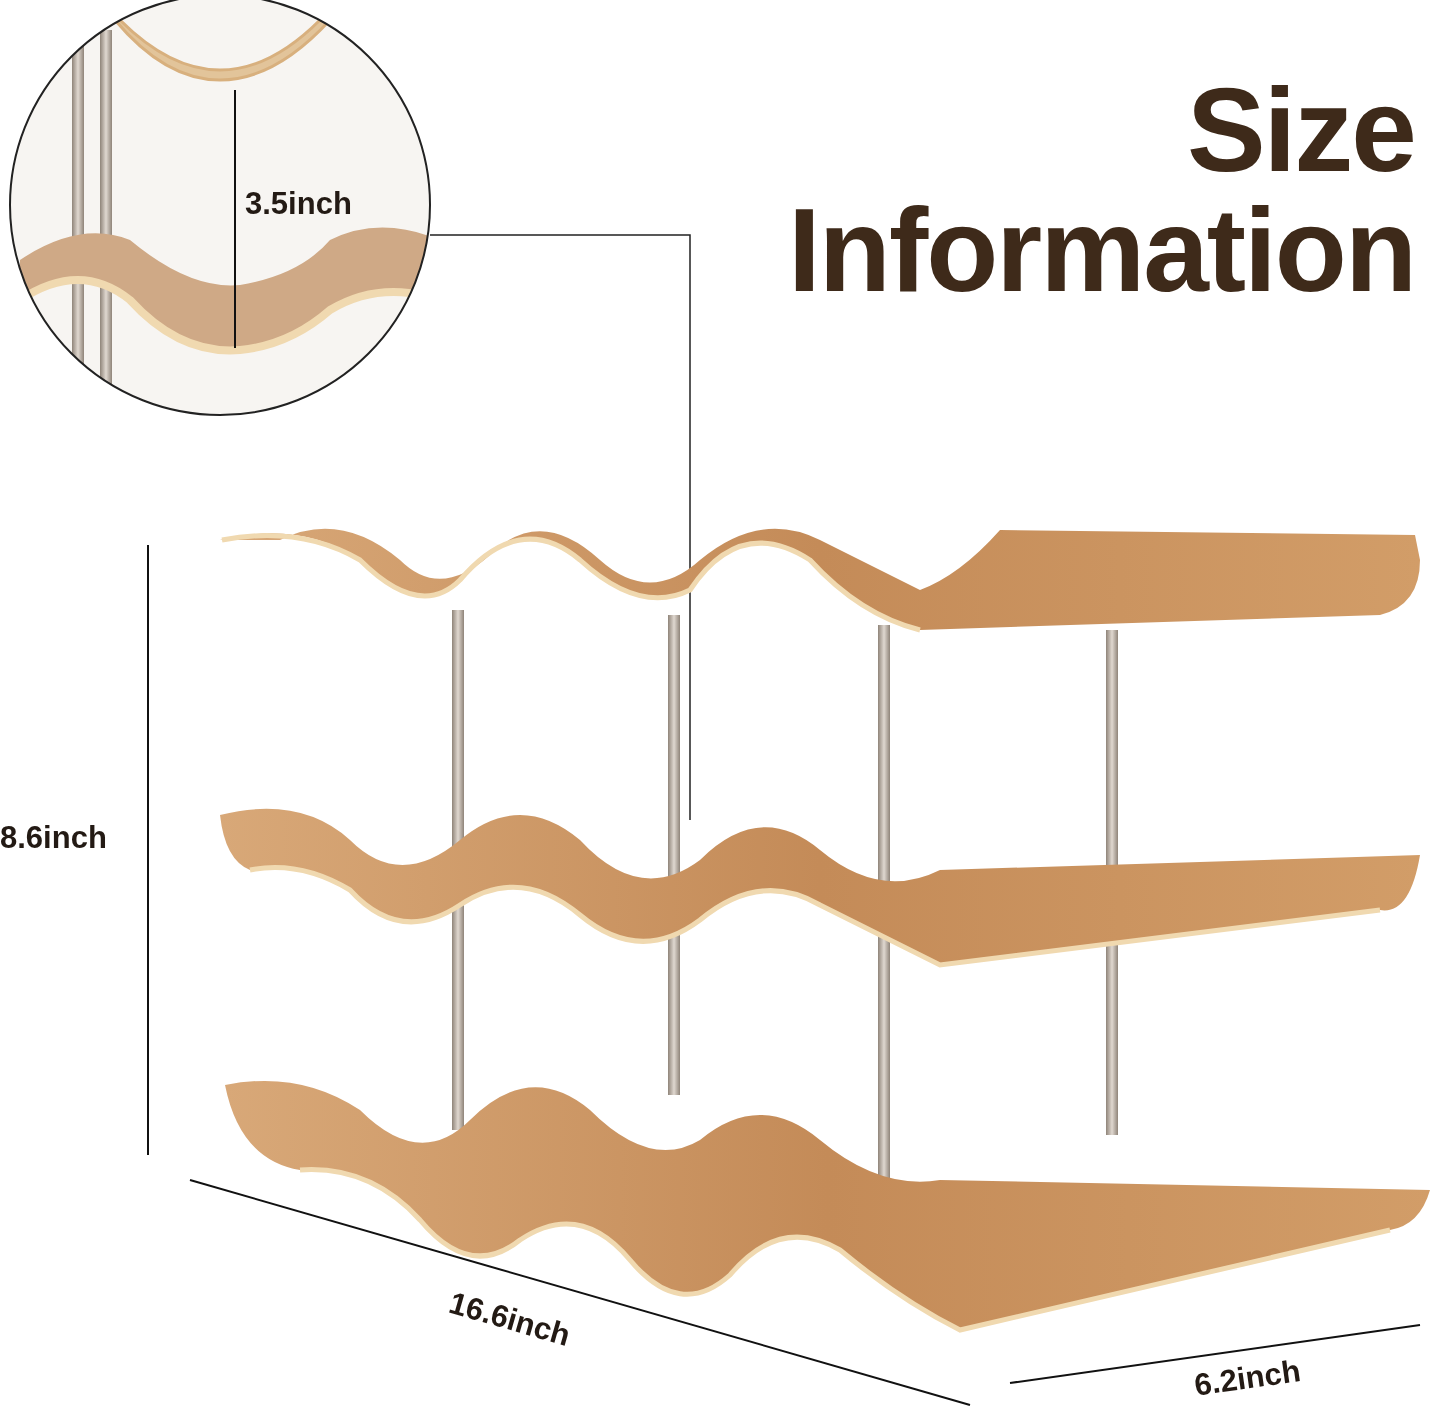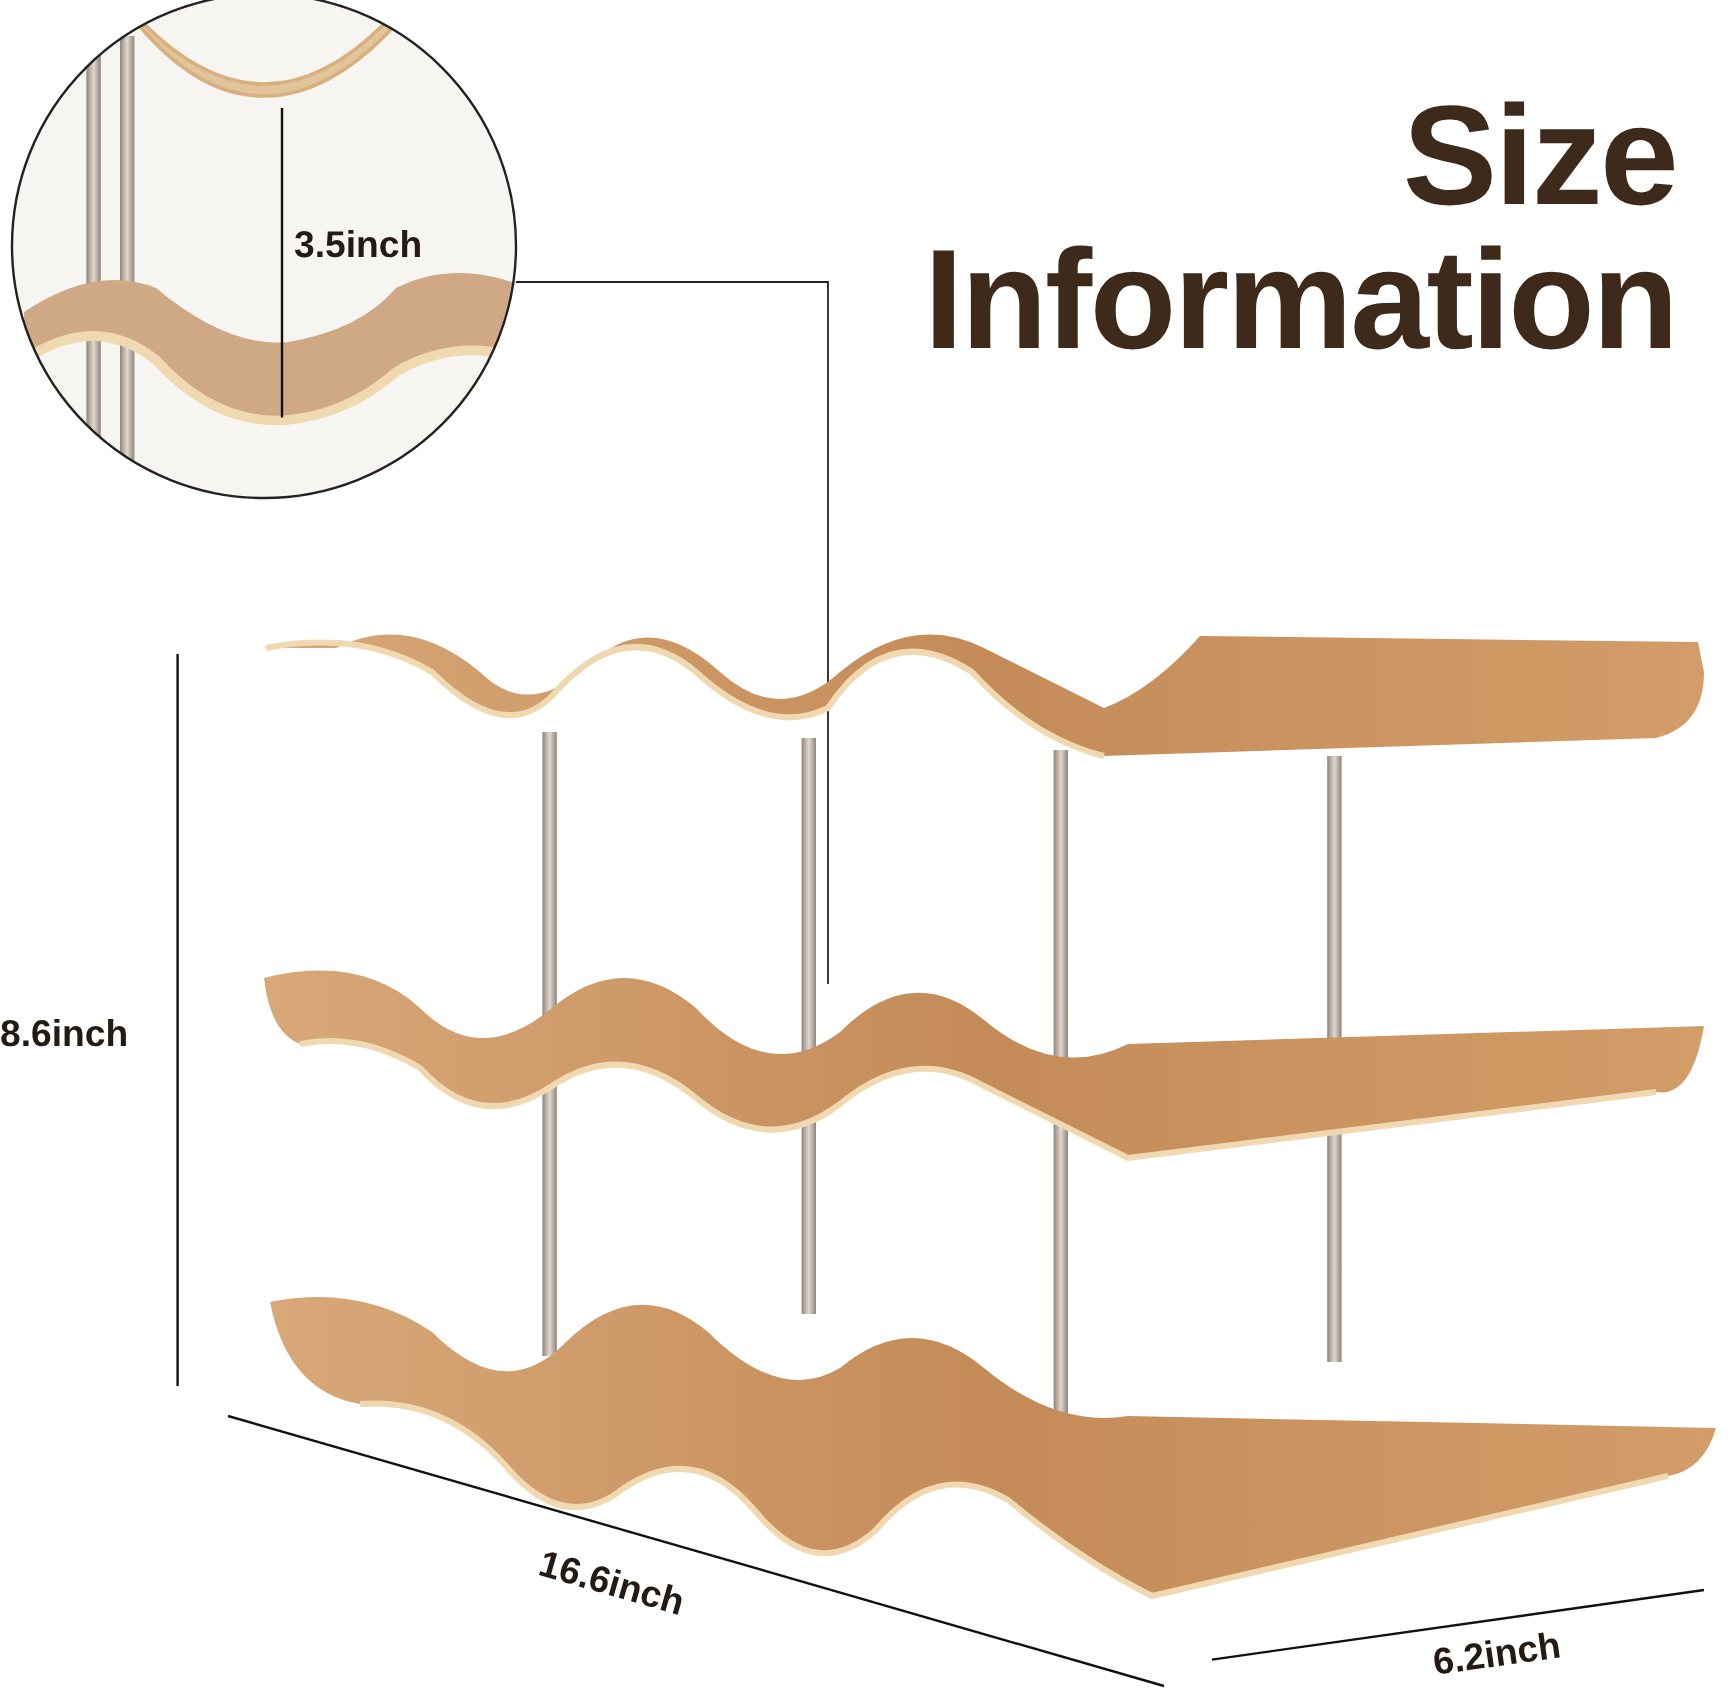--- a/index.html
+++ b/index.html
@@ -1,17 +1,17 @@
 <!DOCTYPE html>
 <html><head>
 <meta charset="utf-8">
 <style>
   html,body{margin:0;padding:0;background:#ffffff;}
   body{width:1445px;height:1414px;position:relative;overflow:hidden;font-family:"Liberation Sans",sans-serif;}
-  .title{position:absolute;right:48px;top:70px;text-align:right;color:#3e2a1a;font-weight:700;line-height:1.02;font-size:118px;letter-spacing:-2px;}
+  .title{position:absolute;right:30px;top:70px;text-align:right;color:#3e2a1a;font-weight:700;line-height:1.02;font-size:118px;letter-spacing:-2px;}
   .title .l1{display:block;}
   .title .l2{display:block;}
   .label{position:absolute;color:#231a14;font-weight:700;font-size:31px;white-space:nowrap;}
   svg{position:absolute;left:0;top:0;}
 </style>
 </head>
 <body>
 
 <div class="title">
   <span class="l1">Size</span>
@@ -69,15 +69,15 @@
     <path d="M225 1085 Q300 1070 360 1110 Q420 1170 470 1120 Q530 1060 590 1110 Q650 1170 700 1140 Q760 1090 820 1140 Q880 1190 940 1180 L1430 1190 Q1420 1225 1390 1230 L960 1330 Q900 1300 840 1250 Q780 1215 730 1275 Q680 1320 630 1260 Q580 1200 520 1240 Q470 1280 420 1220 Q370 1165 300 1170 Q240 1160 225 1085 Z" fill="url(#wood)"></path>
     <path d="M300 1170 Q370 1165 420 1220 Q470 1280 520 1240 Q580 1200 630 1260 Q680 1320 730 1275 Q780 1215 840 1250 Q900 1300 960 1330 L1390 1230" fill="none" stroke="#f0d9b0" stroke-width="5"></path>
   </g>
 
   <line x1="148" y1="545" x2="148" y2="1155" stroke="#111" stroke-width="2"></line>
   <line x1="190" y1="1180" x2="970" y2="1405" stroke="#111" stroke-width="2"></line>
   <line x1="1010" y1="1383" x2="1420" y2="1325" stroke="#111" stroke-width="2"></line>
 </svg>
 
 <div class="label" style="left:245px;top:186px;">3.5inch</div>
-<div class="label" style="left:0px;top:844px;">8.6inch</div>
+<div class="label" style="left:0px;top:820px;">8.6inch</div>
 <div class="label" style="left:455px;top:1285px;transform:rotate(16deg);transform-origin:left top;">16.6inch</div>
 <div class="label" style="left:1192px;top:1368px;transform:rotate(-8deg);transform-origin:left top;">6.2inch</div>
 
 </body></html>

